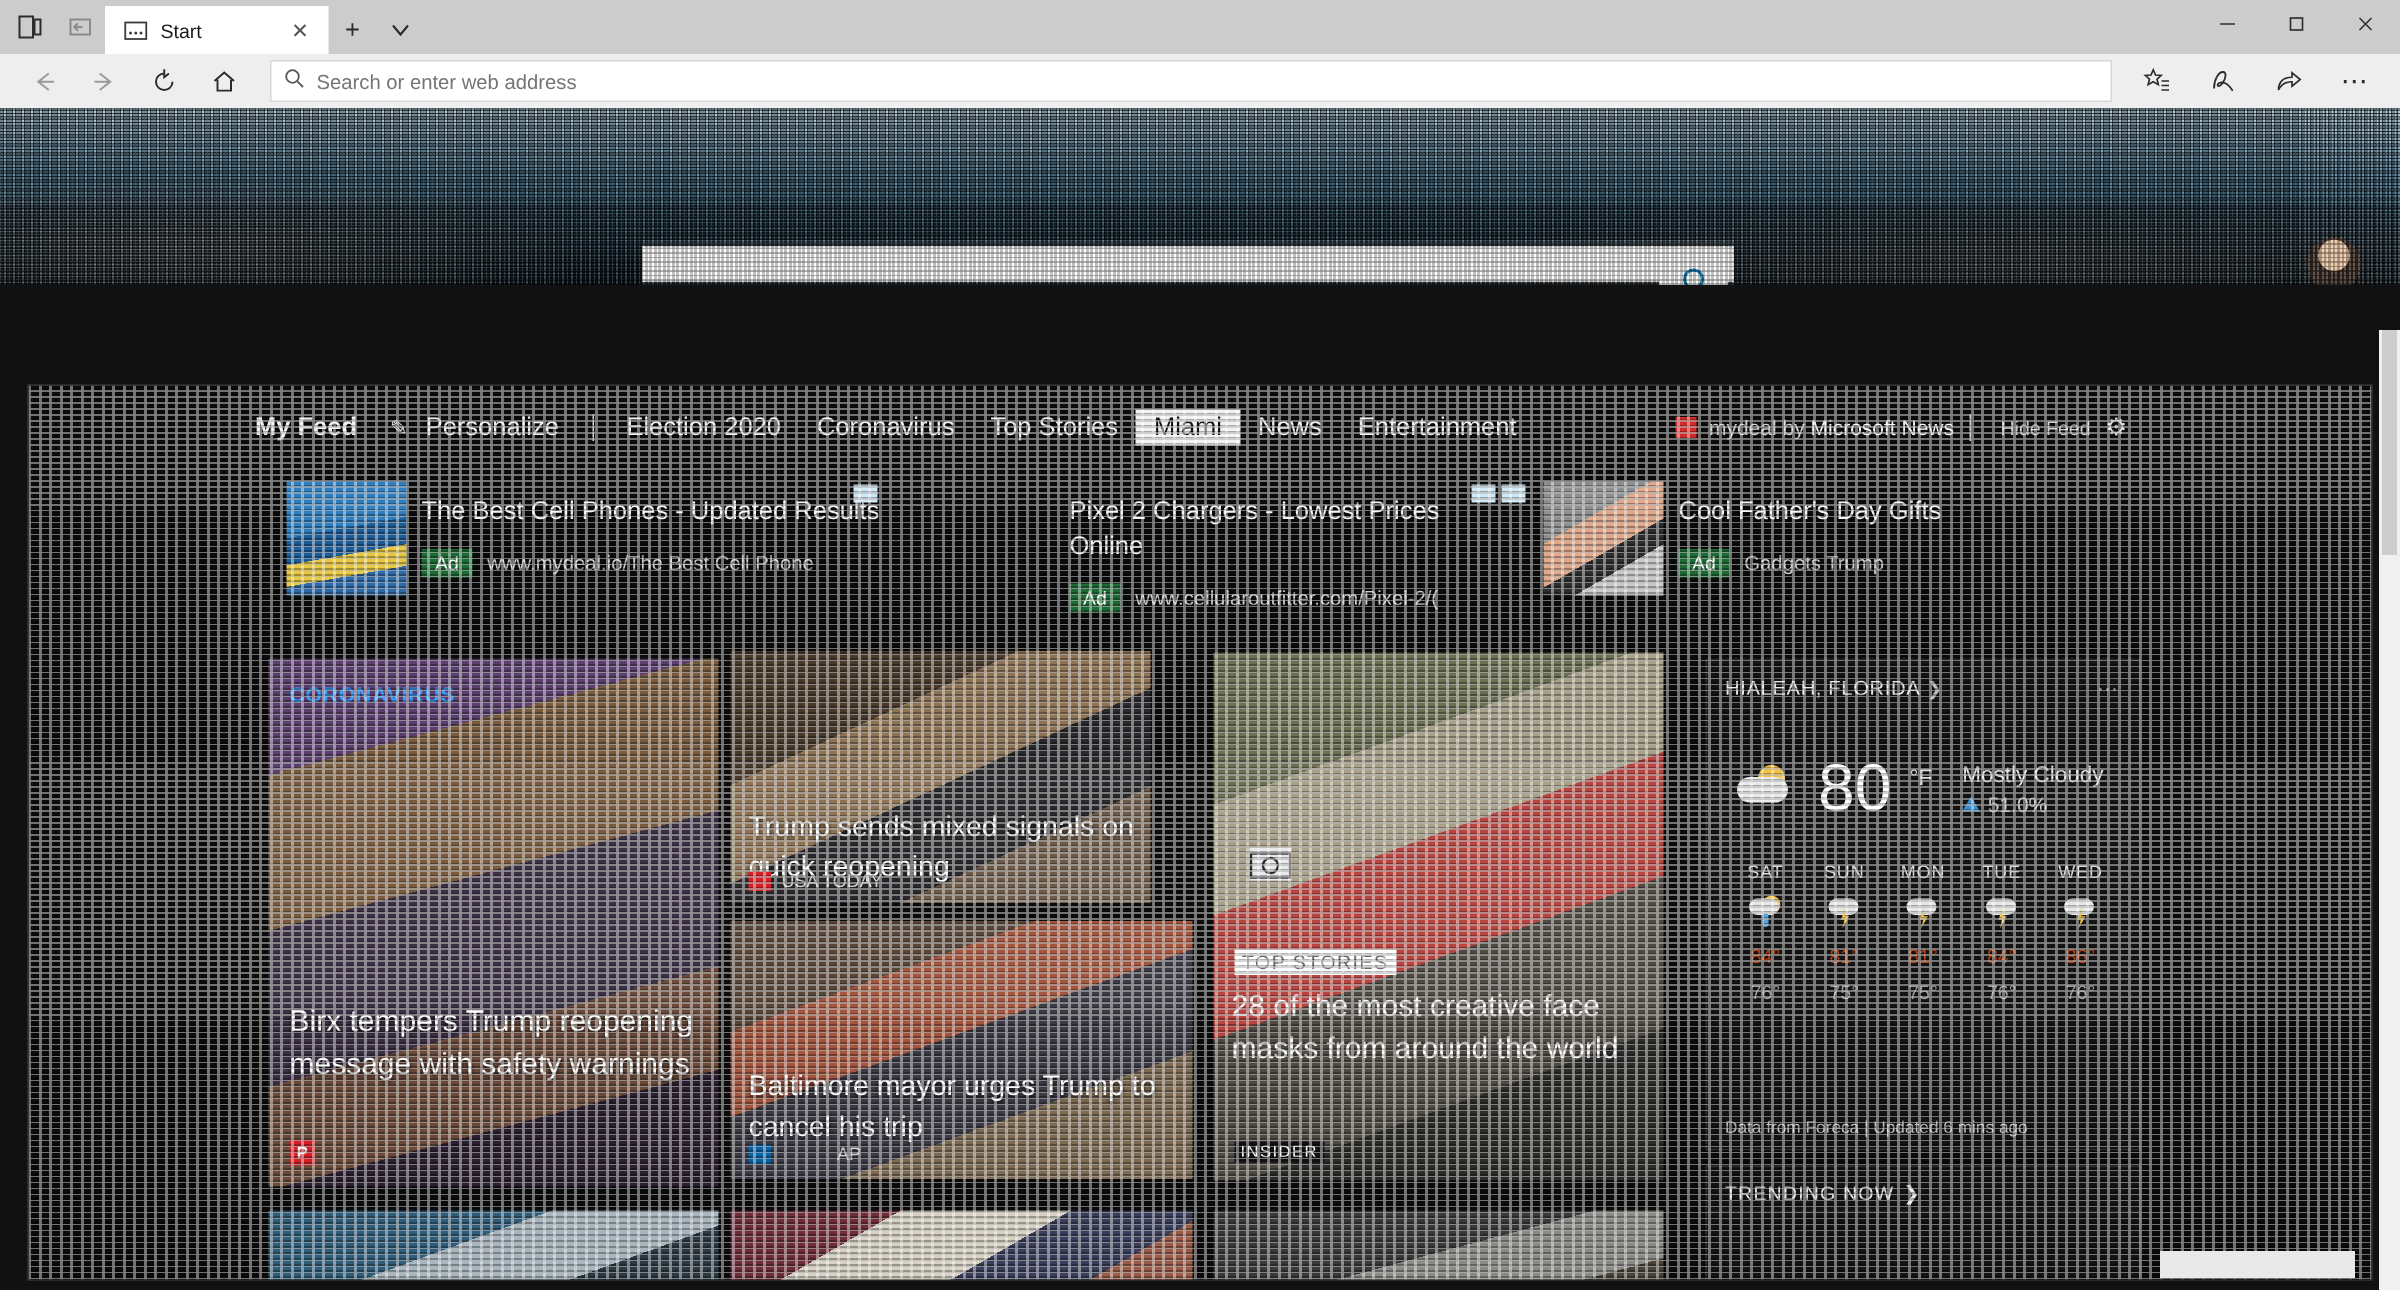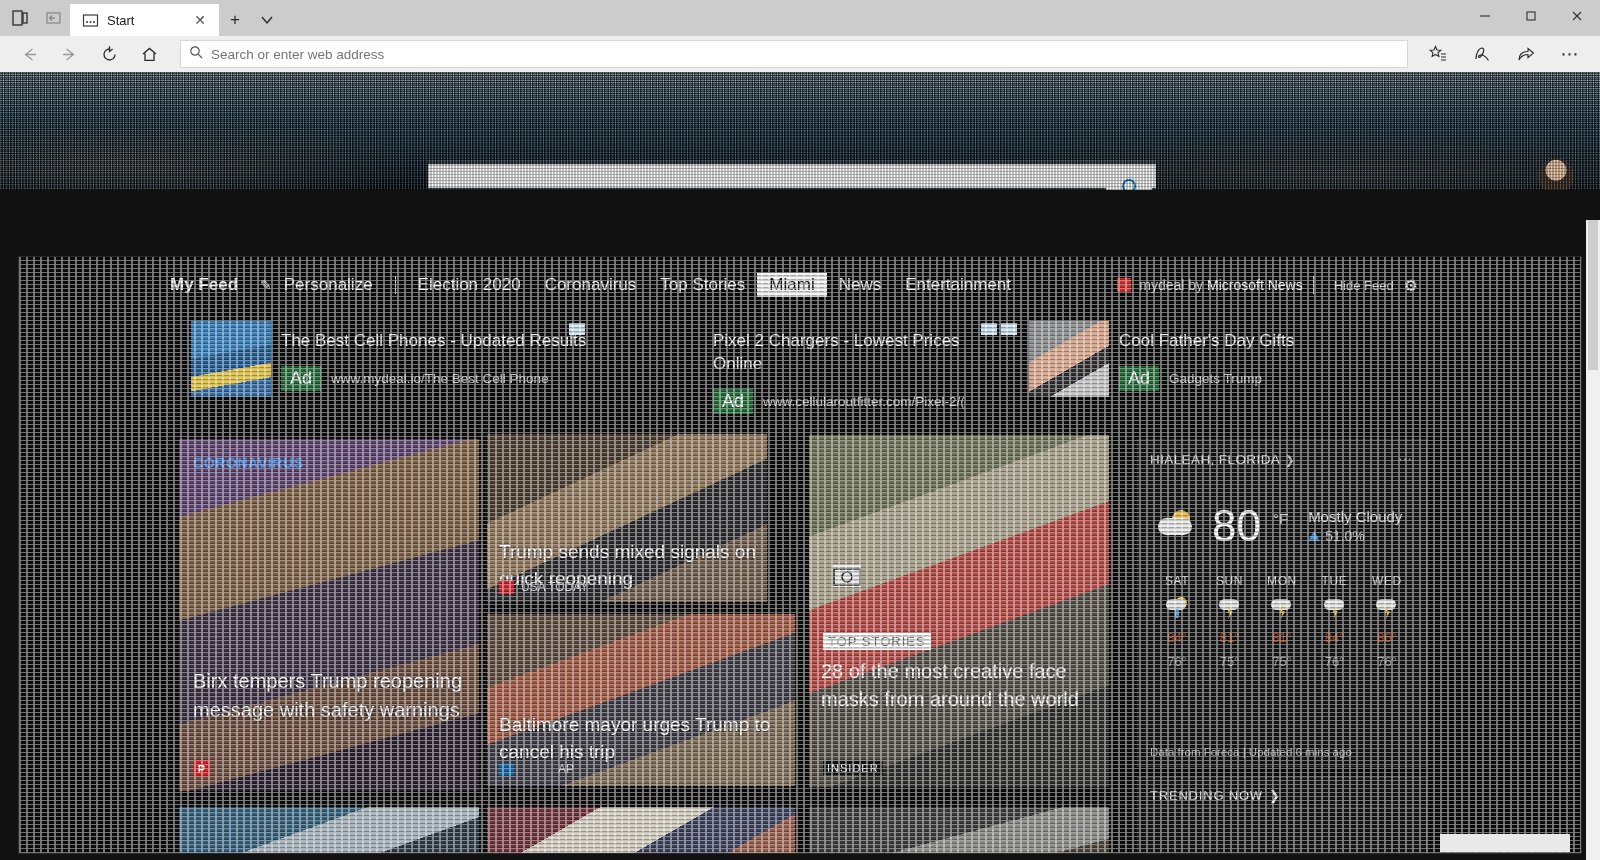--- a/index.html
+++ b/index.html
@@ -156,21 +156,21 @@
   .adcard { display:flex; gap:10px; padding:6px 0 0 0; position:relative; }
   .adcard.c1 { width:510px; padding-left:12px; }
   .adcard.c2 { width:320px; padding-left:24px; }
   .adcard.c3 { width:420px; padding-left:20px; }
   .ad-thumb { width:80px; height:76px; flex:none; }
   .ad-thumb.t1 { background: linear-gradient(170deg,#2f7fc0 0 42%, #1e5c96 42% 62%, #e8c840 62% 78%, #2f6aa8 78% 100%); }
   .ad-thumb.t3 { background: linear-gradient(150deg,#8e8f90 0 34%, #e0a98c 34% 58%, #2e2e30 58% 72%, #c9c9c9 72% 100%); }
   .ad-body { display:flex; flex-direction:column; gap:14px; padding-top:8px; }
   .ad-title { font-size:17px; color:#f4f4f4; line-height:23px; max-width:420px; text-shadow:0 0 2px #000; }
   .ad-meta { display:flex; align-items:center; gap:10px; }
-  .ad-badge { background:#1d6b34; color:#fff; font-size:18px; padding:2px 9px; }
+  .ad-badge { background:#1d6b34; color:#fff; font-size:13px; padding:2px 9px; }
   .ad-url { font-size:13.5px; color:#cbcbcb; }
   .ad-icon { position:absolute; top:8px; width:16px; height:12px; background:#cfe6f5; }
   .adcard.c1 .ad-icon { left:390px; }
   .adcard.c2 .ad-icon { left:292px; }
   .adcard.c3 .ad-icon { left:-8px; }
 
   
   .grid { position:absolute; left:160px; top:182px; width:1250px; height:410px; z-index:10; }
 
   .card { position:absolute; overflow:hidden; }

